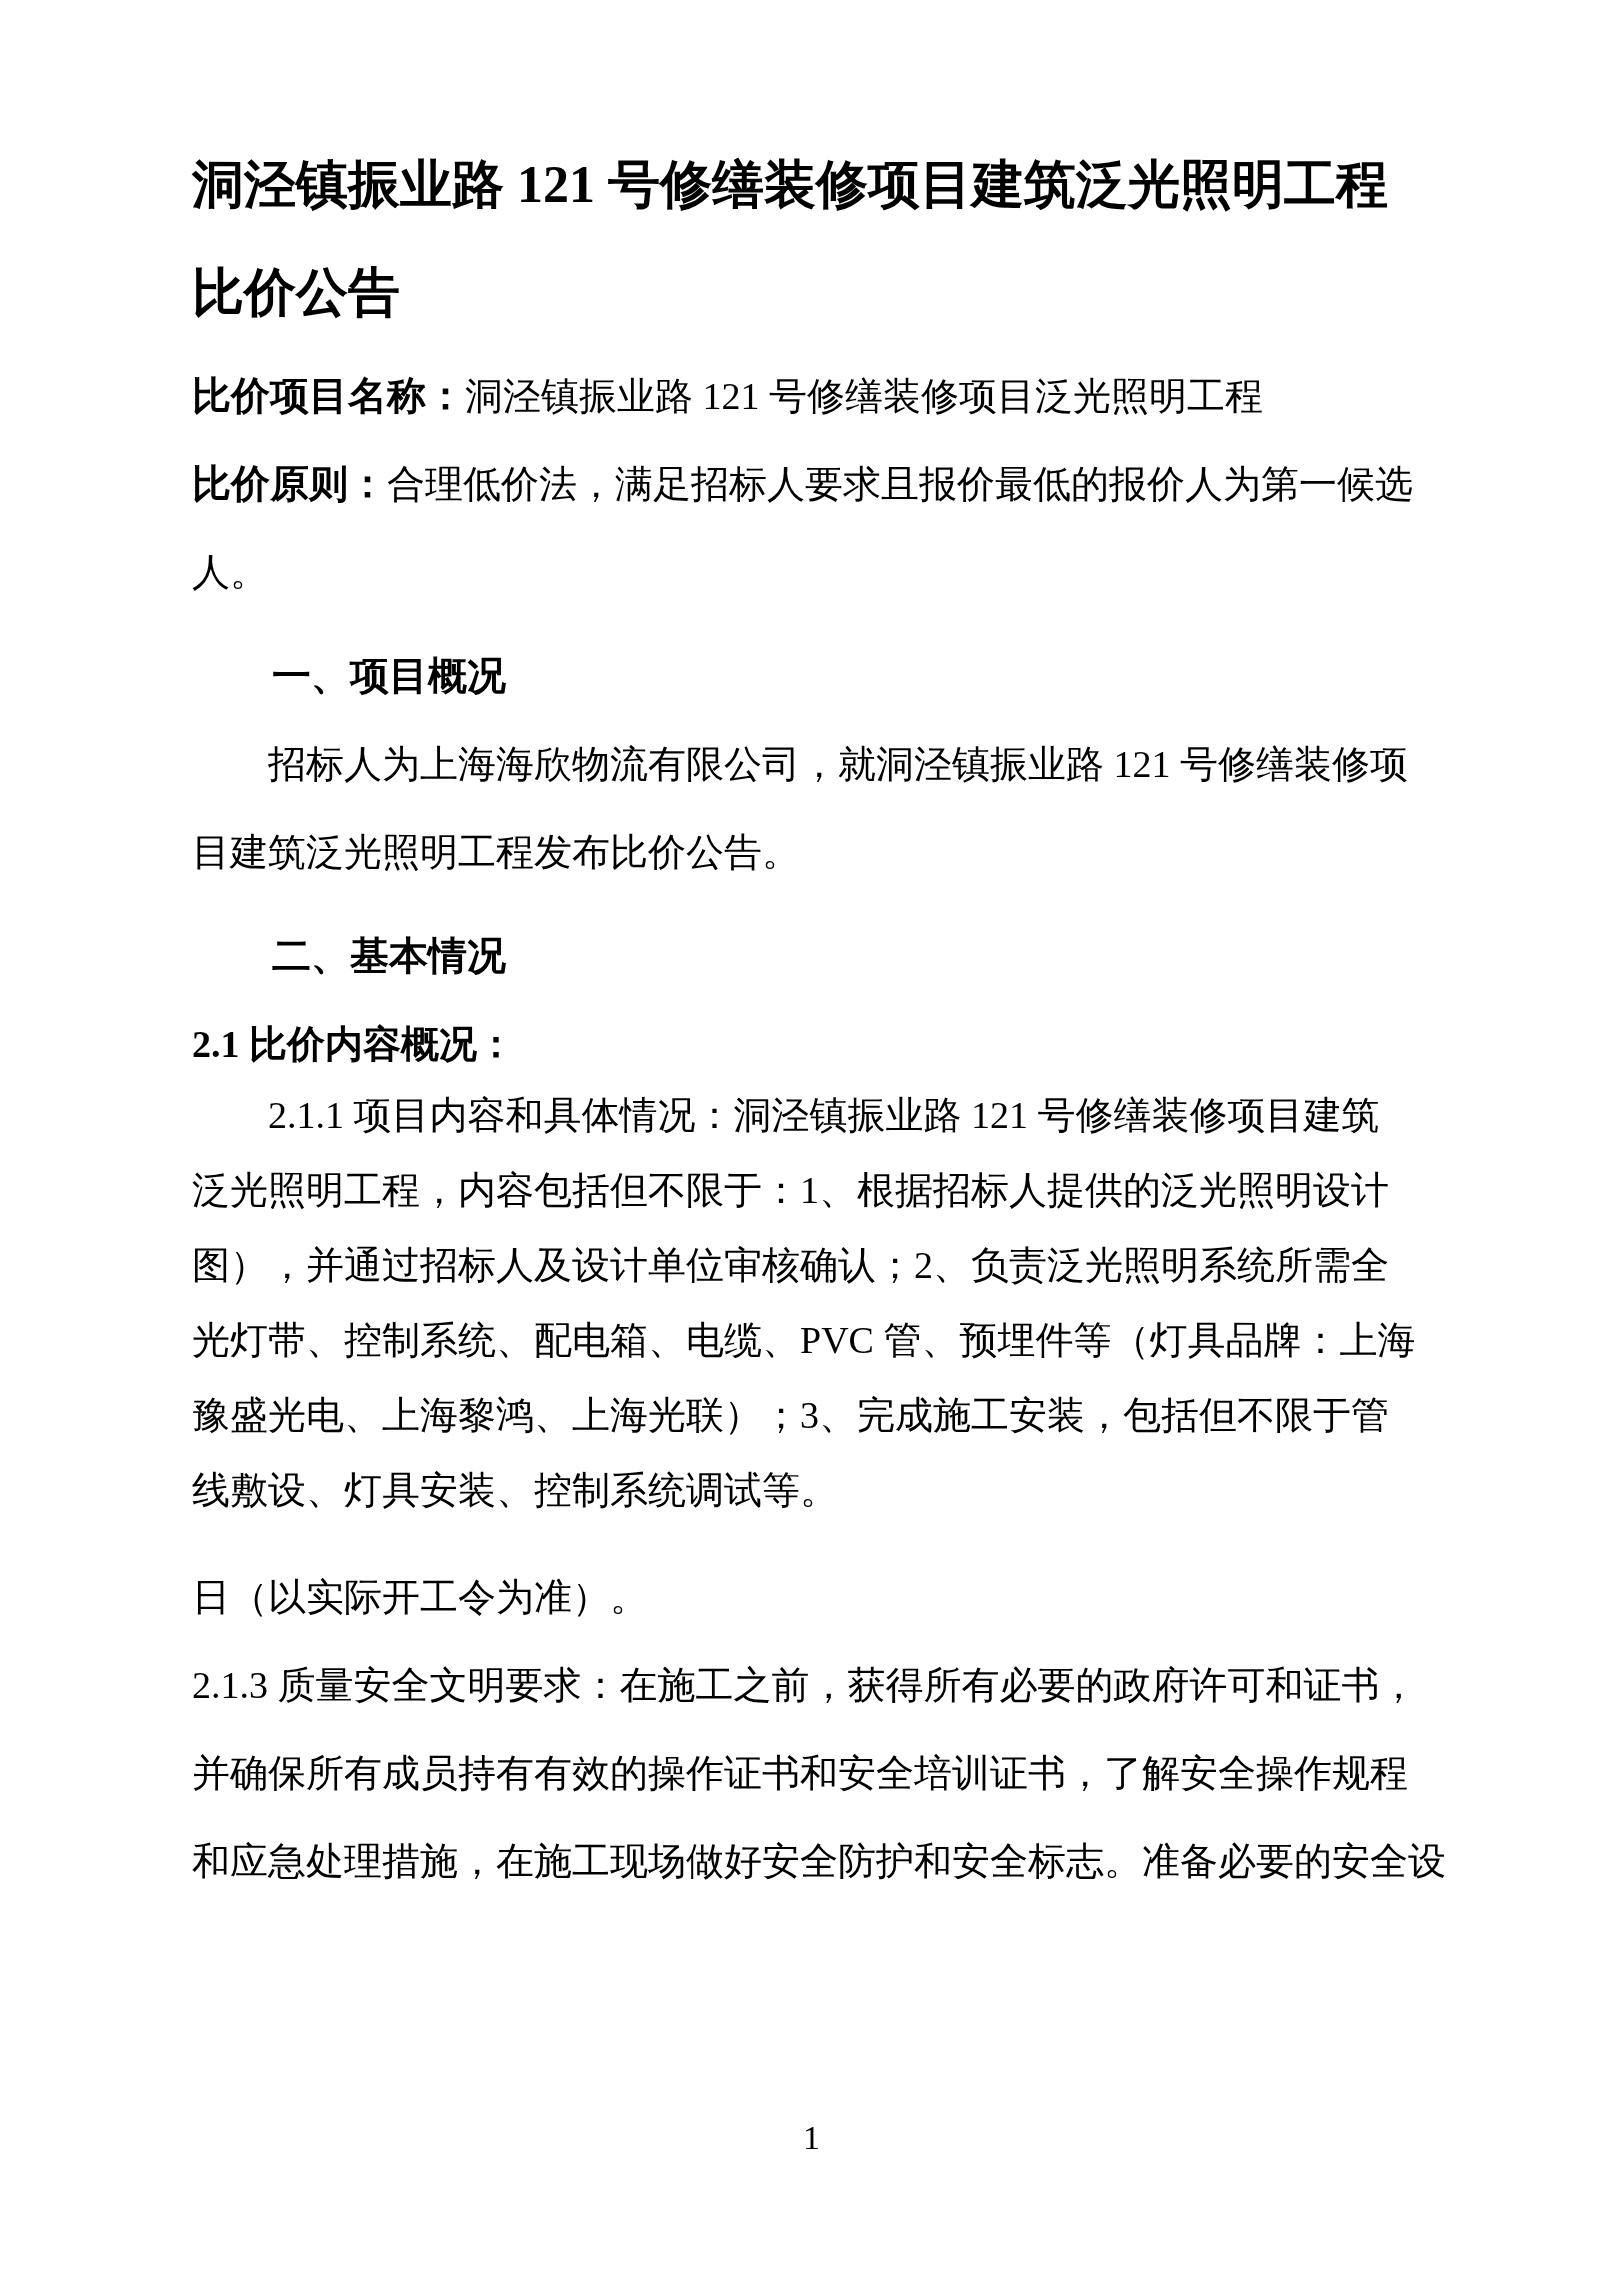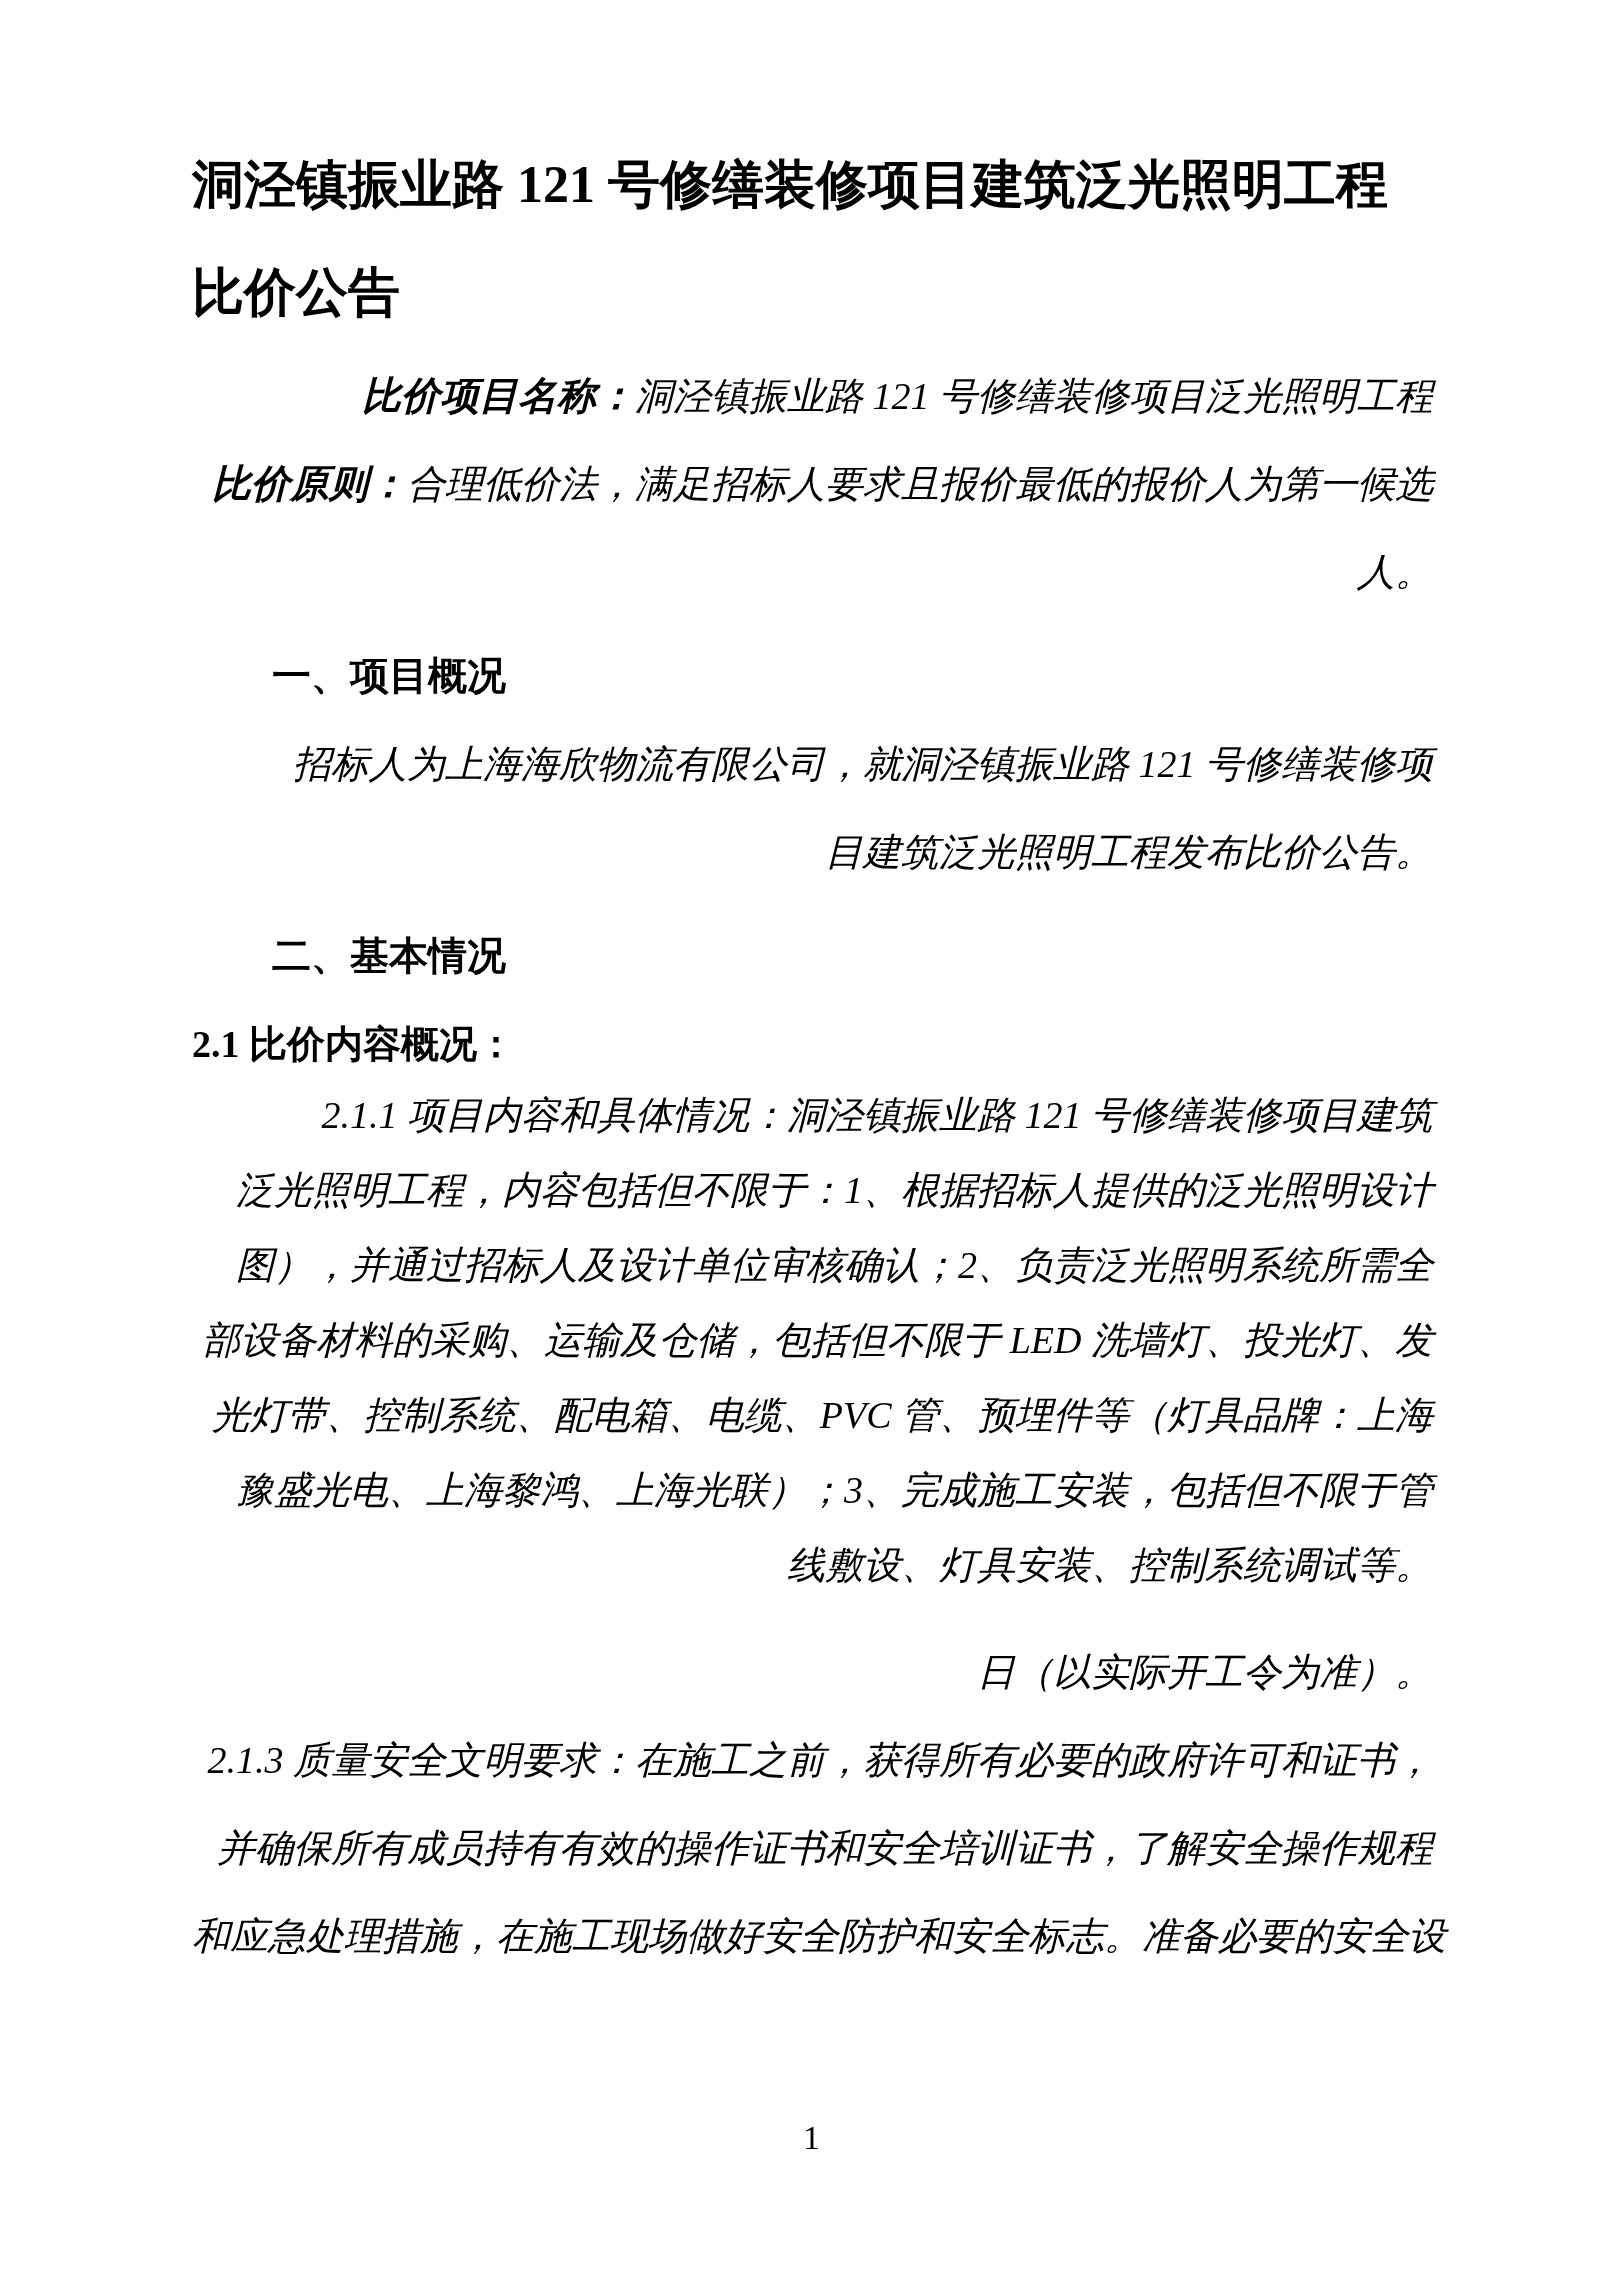--- a/index.html
+++ b/index.html
@@ -24,22 +24,21 @@
   .title-line {
     font-size: 52px;
     line-height: 108px;
     font-weight: bold;
     white-space: nowrap;
   }
   .body-line {
     font-size: 38px;
     line-height: 88px;
     white-space: nowrap;
-    text-align: right;
-    font-style: italic;
+    text-align: left;
   }
   .indent-2 {
     text-indent: 76px;
   }
   .intro-label {
     font-weight: bold;
     font-size: 39px;
   }
   .heading-line {
     font-size: 39px;
@@ -101,21 +100,20 @@
   </div>
 
   <div>
     <div class="heading-line">二、基本情况</div>
     <div class="sub-heading-line">2.1 比价内容概况：</div>
 
     <div class="para-211">
       <div class="body-line indent-2">2.1.1 项目内容和具体情况：洞泾镇振业路 121 号修缮装修项目建筑</div>
       <div class="body-line">泛光照明工程，内容包括但不限于：1、根据招标人提供的泛光照明设计</div>
       <div class="body-line">图），并通过招标人及设计单位审核确认；2、负责泛光照明系统所需全</div>
-      <div class="body-line">部设备材料的采购、运输及仓储，包括但不限于 LED 洗墙灯、投光灯、发</div>
       <div class="body-line">光灯带、控制系统、配电箱、电缆、PVC 管、预埋件等（灯具品牌：上海</div>
       <div class="body-line">豫盛光电、上海黎鸿、上海光联）；3、完成施工安装，包括但不限于管</div>
       <div class="body-line">线敷设、灯具安装、控制系统调试等。</div>
     </div>
 
     <div class="para-212">
       <div class="body-line">日（以实际开工令为准）。</div>
     </div>
 
     <div>

